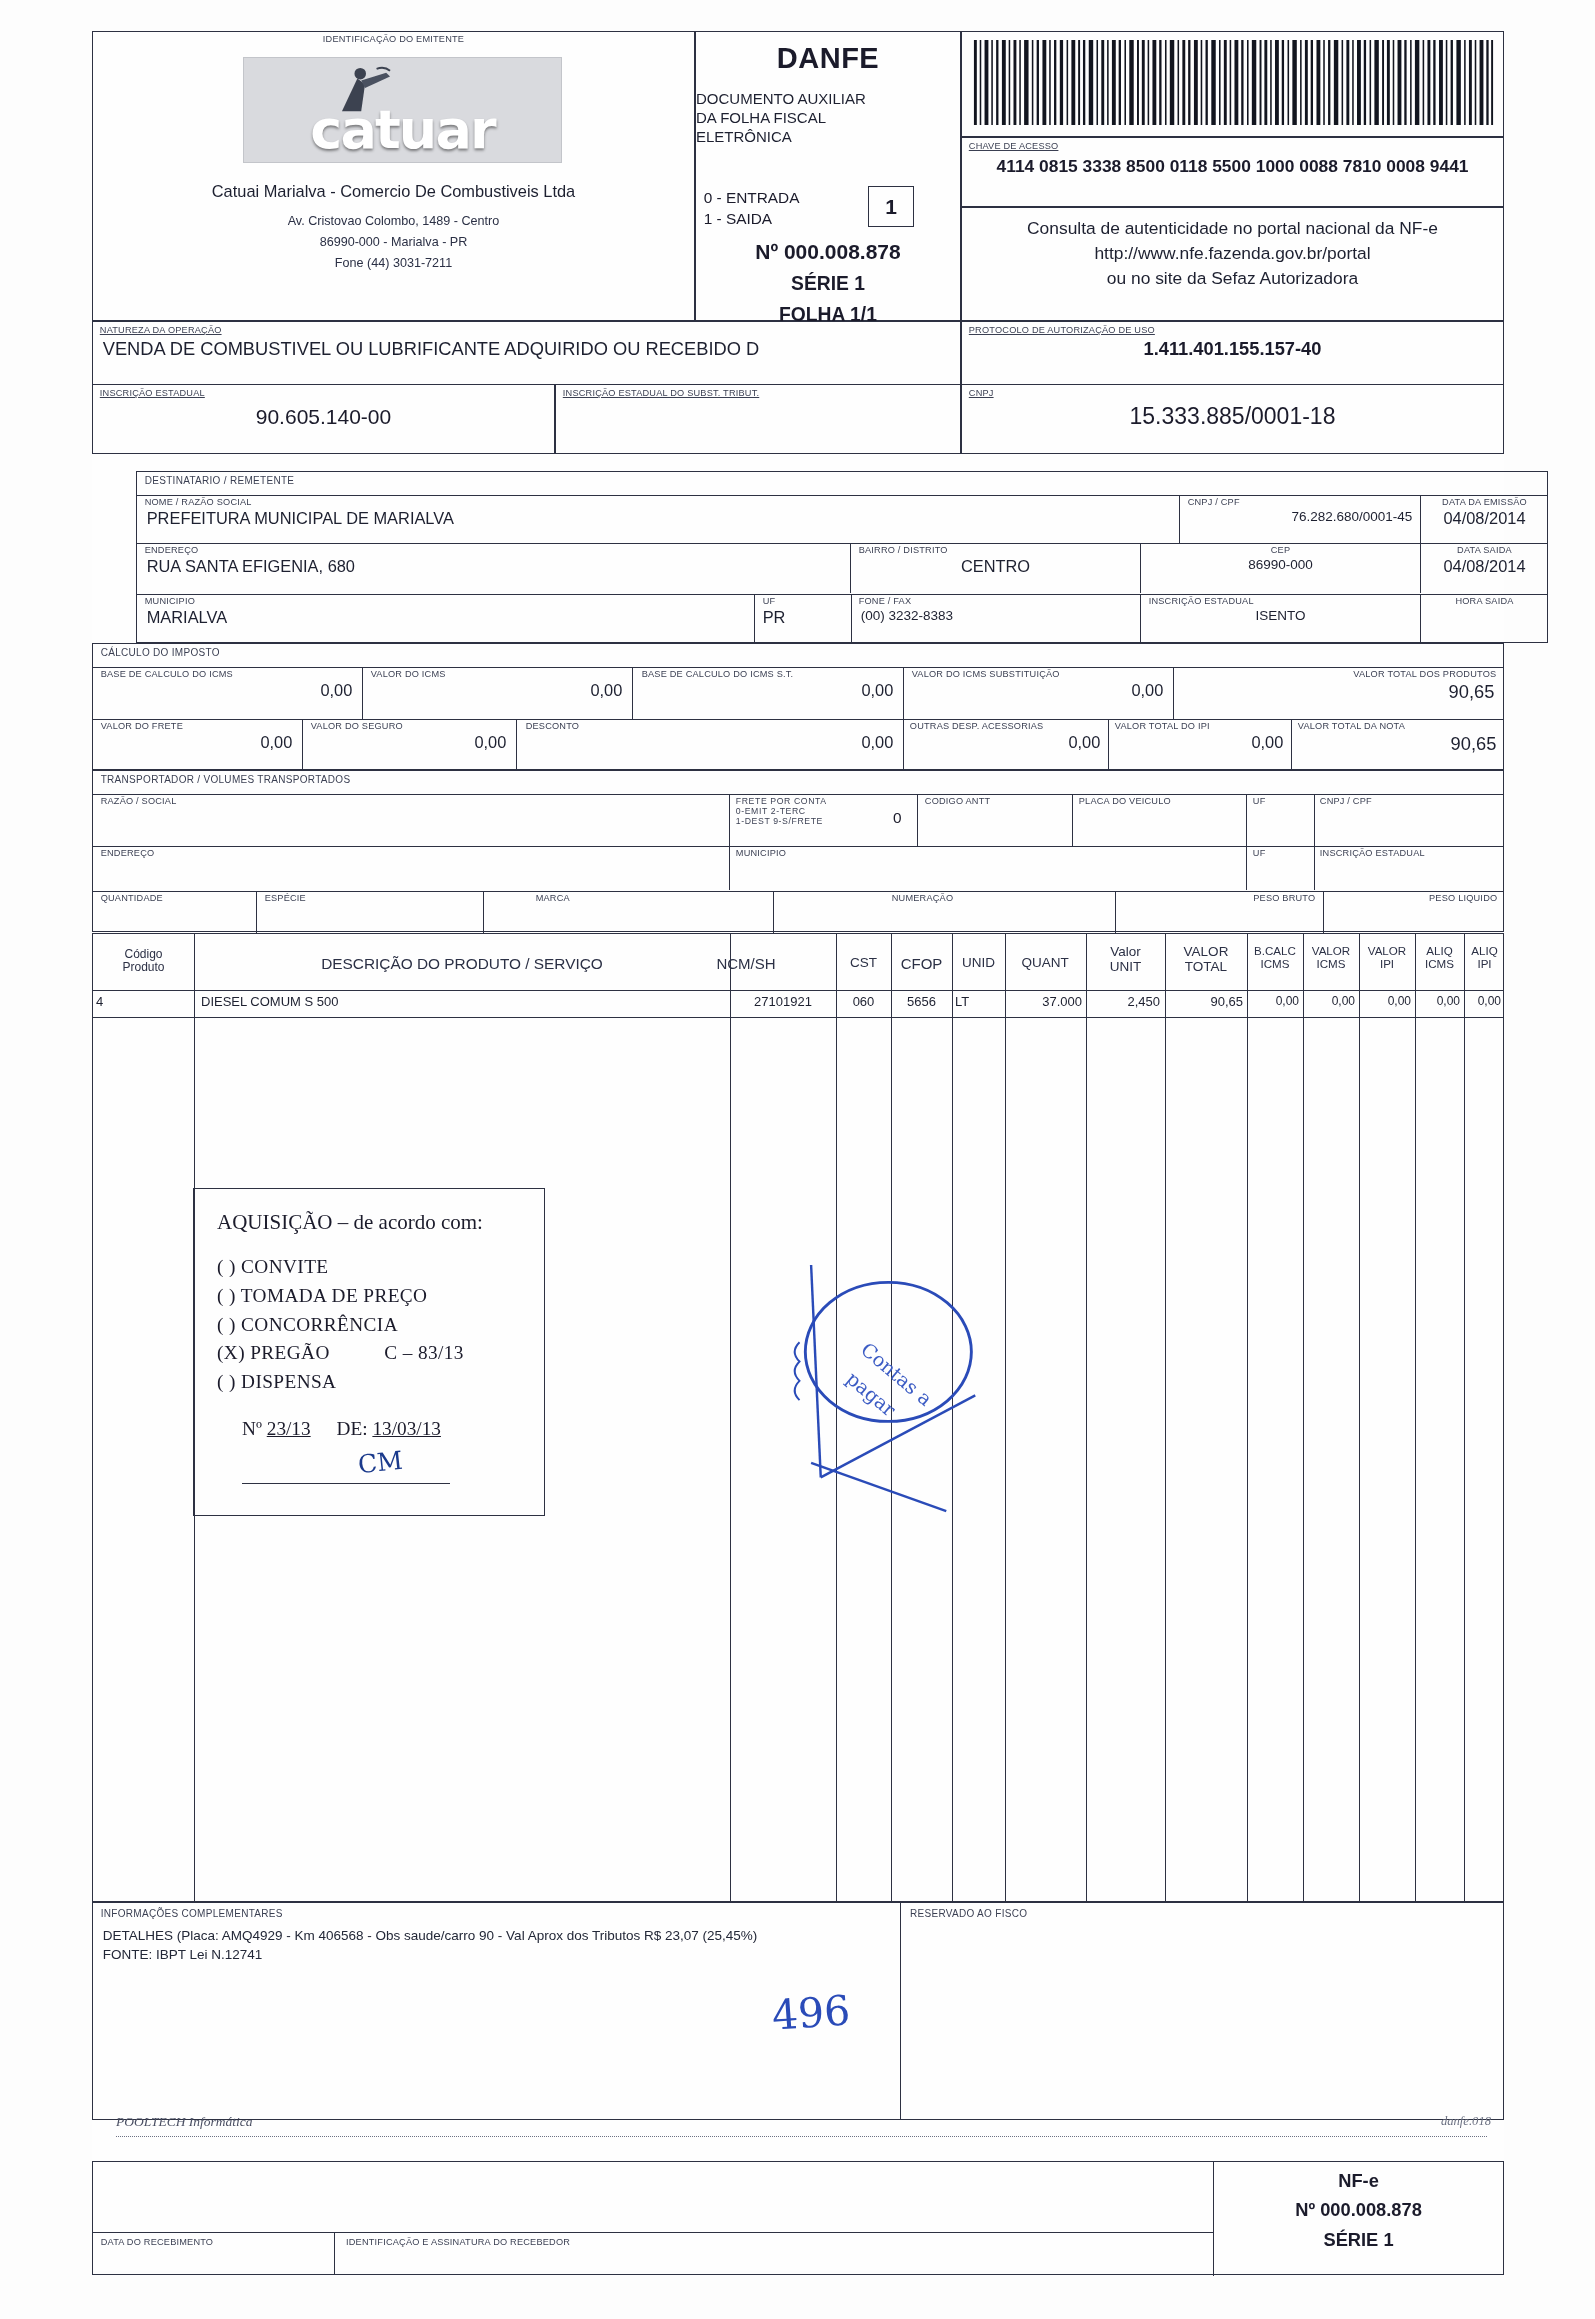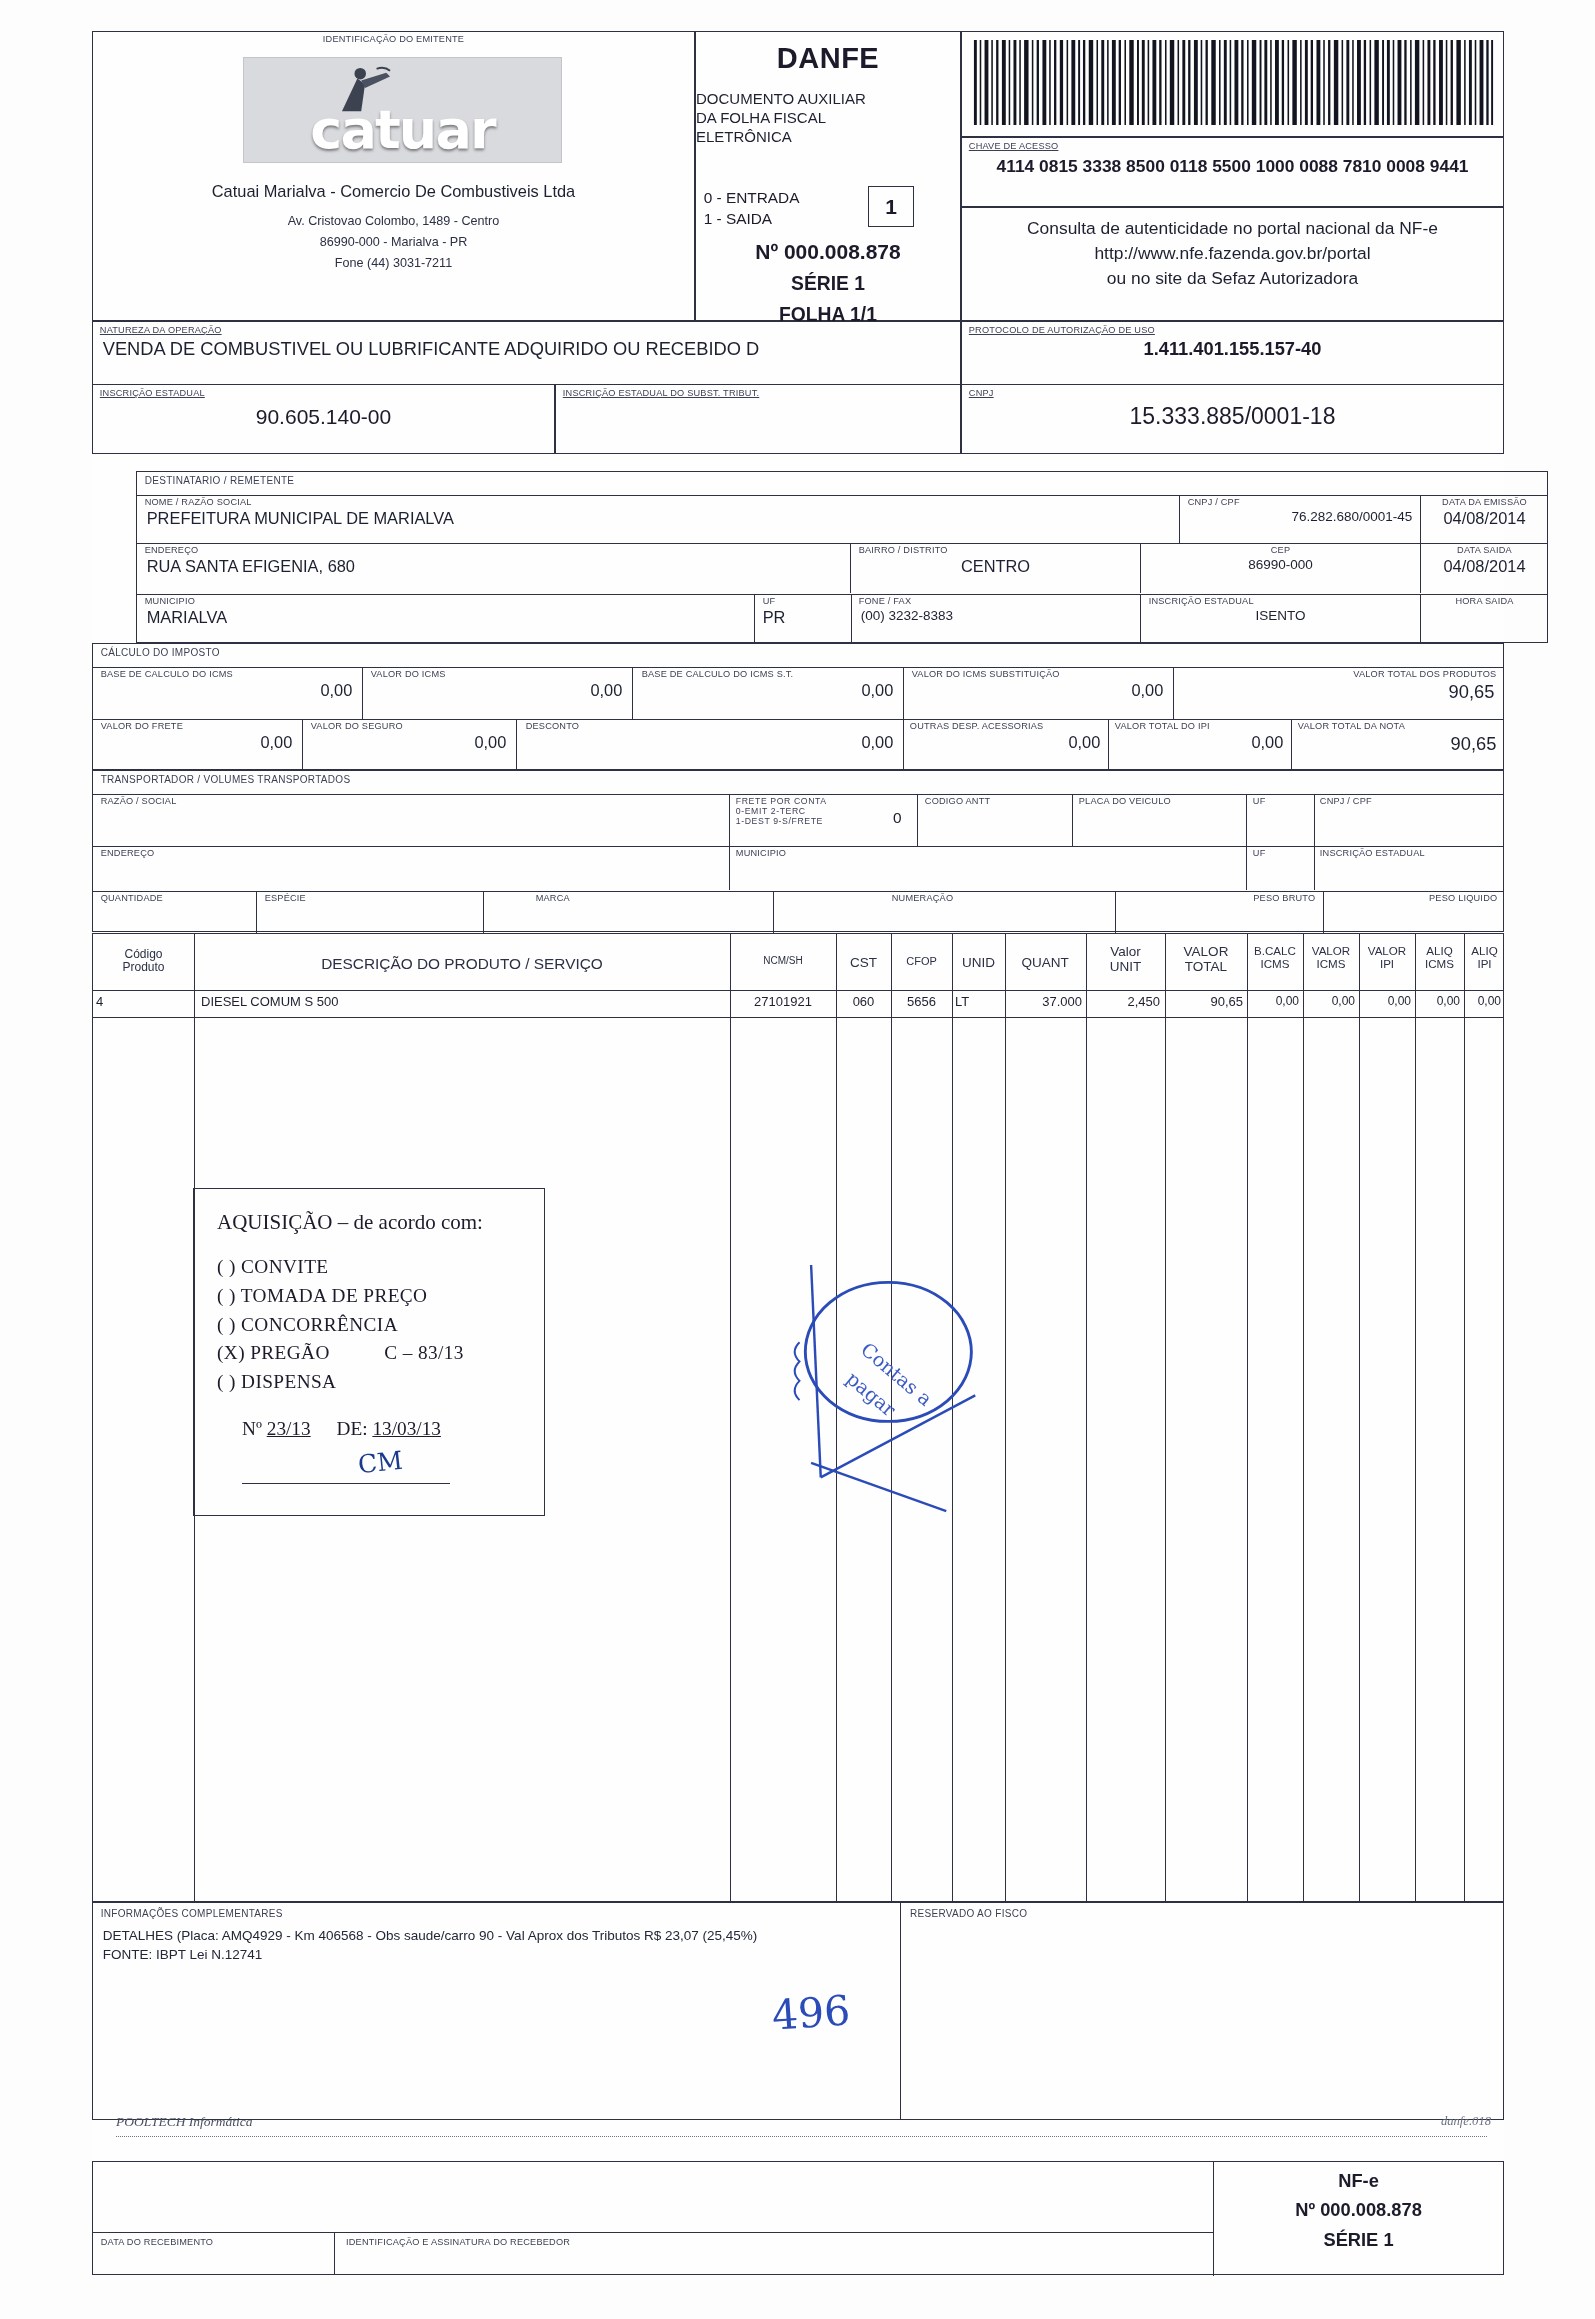--- a/index.html
+++ b/index.html
@@ -503,23 +503,23 @@
     <div class="vline" style="left:1322px;"></div>
     <div class="vline" style="left:1371px;"></div>
     <div class="hline" style="top:56px;"></div>
     <div class="hline" style="top:83px;"></div>
 
     <div class="thead" style="position:absolute; left:0; top:13.5px; width:101px;">
       <div>Código</div>
       <div>Produto</div>
     </div>
     <div class="thead" style="position:absolute; left:101px; top:21px; width:536px; font-size:15.4px;">DESCRIÇÃO DO PRODUTO / SERVIÇO</div>
-    <div class="thead" style="position:absolute; left:637px; top:21px; width:106px; font-size:10px;">NCM/SH</div>
+    <div class="thead" style="position:absolute; left:600px; top:21px; width:106px; font-size:15px;">NCM/SH</div>
     <div class="thead" style="position:absolute; left:743px; top:21px; width:55px; font-size:13.5px;">CST</div>
-    <div class="thead" style="position:absolute; left:798px; top:21px; width:61px; font-size:11px;">CFOP</div>
+    <div class="thead" style="position:absolute; left:798px; top:21px; width:61px; font-size:15px;">CFOP</div>
     <div class="thead" style="position:absolute; left:859px; top:21px; width:53px; font-size:13.5px;">UNID</div>
     <div class="thead" style="position:absolute; left:912px; top:21px; width:80px; font-size:13.5px;">QUANT</div>
     <div class="thead" style="position:absolute; left:993px; top:9.7px; width:79px; font-size:13.5px;">
       <div>Valor</div>
       <div>UNIT</div>
     </div>
     <div class="thead" style="position:absolute; left:1072px; top:9.7px; width:82px; font-size:13.5px;">
       <div>VALOR</div>
       <div>TOTAL</div>
     </div>

